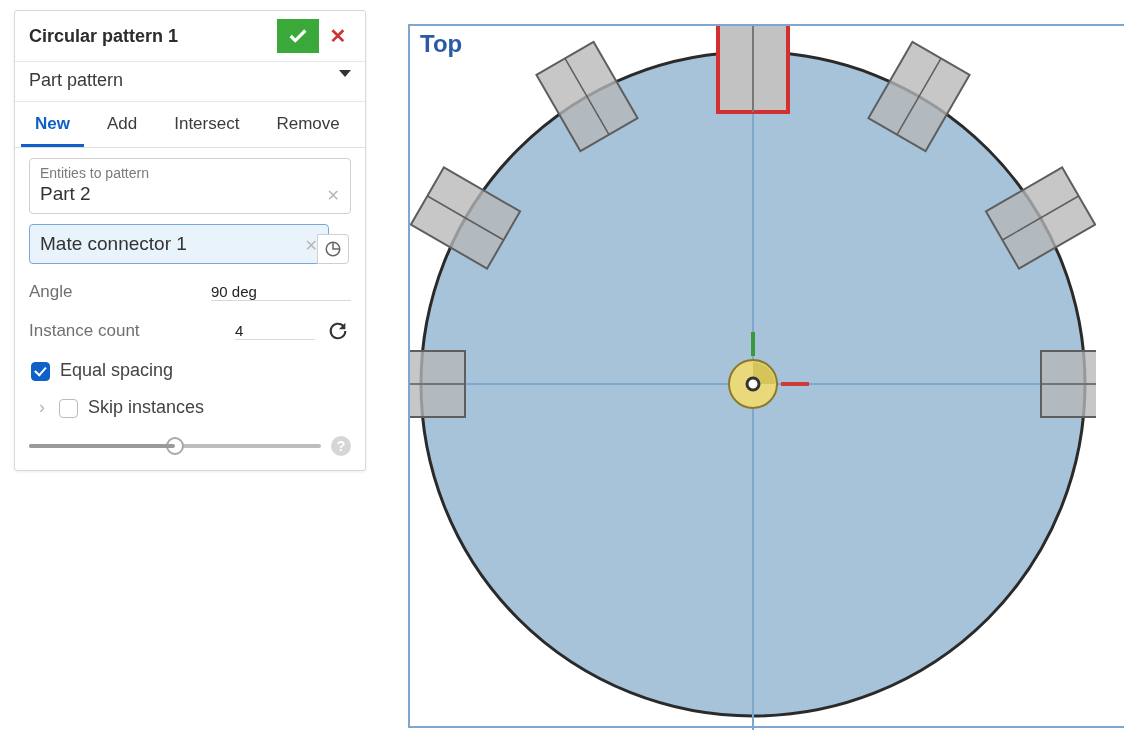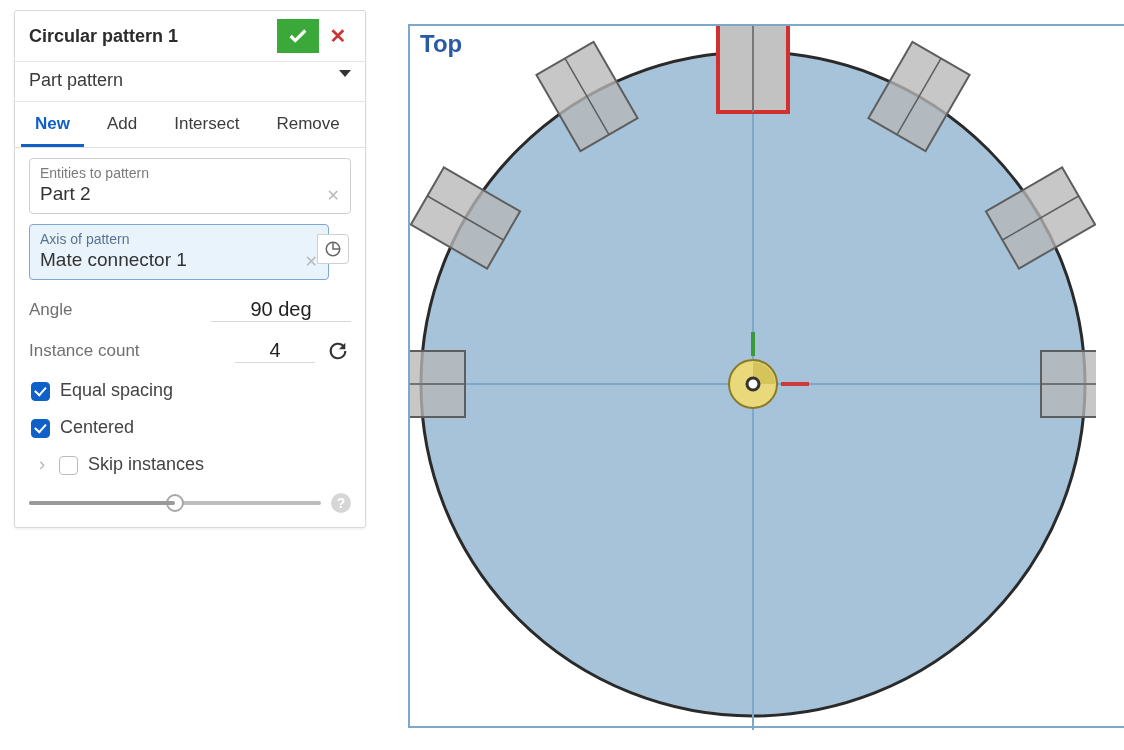--- a/index.html
+++ b/index.html
@@ -142,23 +142,23 @@
     align-items: center;
     padding: 8px 14px;
     gap: 10px;
   }
   .row-label {
     flex: 1;
     font-size: 17px;
     color: #707070;
   }
   .row-value {
-    font-size: 20px;
+    font-size: 15px;
     color: #222;
-    text-align: center;
+    text-align: left;
     border: none;
     border-bottom: 1px solid #d8d8d8;
     min-width: 80px;
   }
   .row-value-wide { min-width: 140px; }
   .reverse-btn {
     width: 26px;
     height: 26px;
     border: none;
     background: transparent;
@@ -279,21 +279,20 @@
   </div>
 
   <div class="fieldbox">
     <div class="field-label">Entities to pattern</div>
     <div class="field-value">Part 2</div>
     <div class="field-clear">✕</div>
   </div>
 
   <div style="position:relative;margin-right:36px;">
     <div class="fieldbox selected" style="margin-right:0">
-      <div class="field-label">Axis of pattern</div>
       <div class="field-value">Mate connector 1</div>
       <div class="field-clear">✕</div>
     </div>
     <div class="side-btn" style="right:12px;top:10px;">
       <svg width="18" height="18" viewBox="0 0 24 24">
           <circle cx="12" cy="12" r="9" fill="none" stroke="#666" stroke-width="2"></circle>
           <path d="M12 3v9h9" fill="none" stroke="#666" stroke-width="2"></path>
         </svg>
     </div>
   </div>
@@ -312,24 +311,20 @@
           <path fill="#333" d="M20 3v7h-7z"></path>
         </svg>
     </button>
   </div>
 
   <div class="chk-row">
     <span class="chk checked"></span>
     <span>Equal spacing</span>
   </div>
 
-  <div class="chk-row">
-    <span class="chk checked"></span>
-    <span>Centered</span>
-  </div>
 
   <div class="chk-row" style="padding-left:24px">
     <span class="chevron">›</span>
     <span class="chk"></span>
     <span>Skip instances</span>
   </div>
 
   <div class="slider-row">
     <div class="slider-track">
       <div class="slider-thumb"></div>

